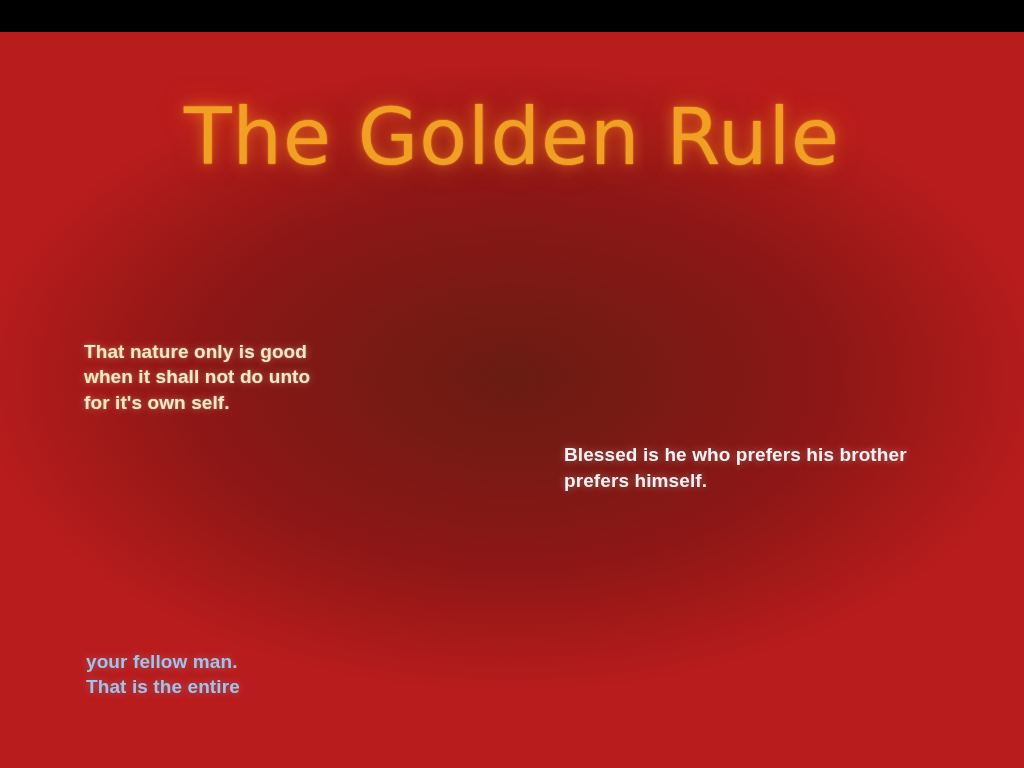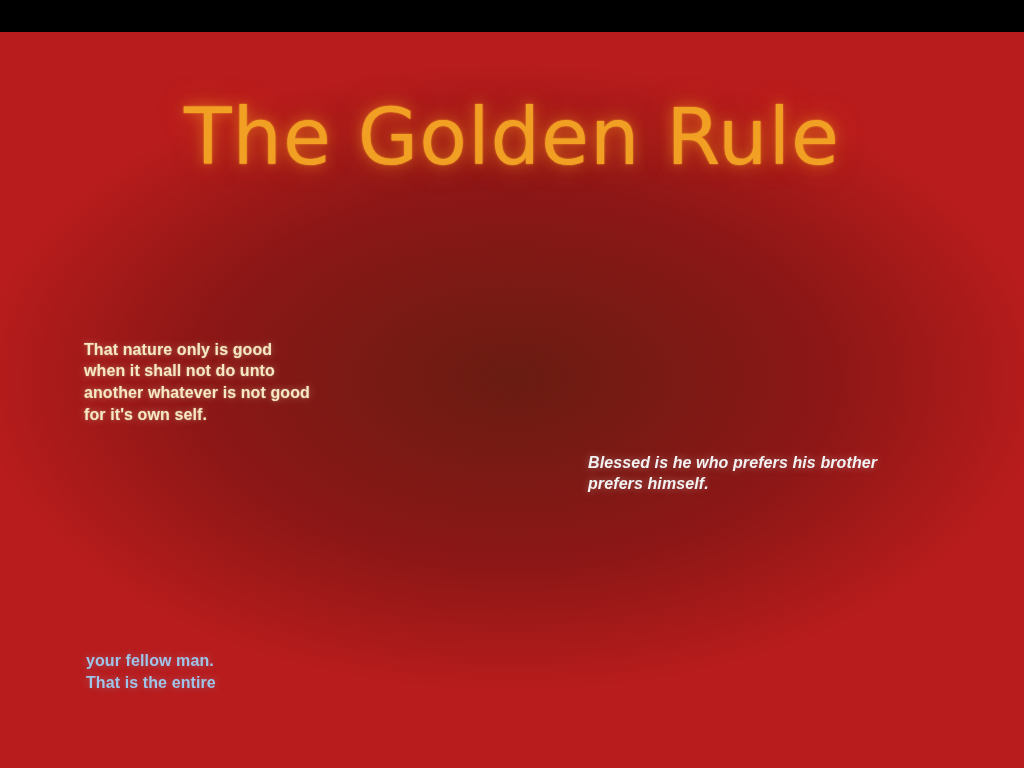--- a/index.html
+++ b/index.html
@@ -44,54 +44,52 @@
       0 0 2px #F2A024,
       0 0 14px rgba(242,160,36,0.55),
       0 0 30px rgba(242,120,10,0.35);
     font-weight: 400;
     white-space: nowrap;
   }
 
   .quote {
     position: absolute;
     font-weight: bold;
-    font-size: 16px;
+    font-size: 19px;
     line-height: 1.36;
     letter-spacing: 0.1px;
   }
   .quote span { display: block; }
 
   .q-zoroastrian {
     left: 84px; top: 124px; width: 330px;
     color: #F6E7C6;
     text-shadow: 0 0 8px rgba(246,231,198,0.35), 0 0 2px rgba(200,170,110,0.6);
   }
   .q-bahai {
-    left: 588px; top: 150px; width: 400px;
+    left: 564px; top: 150px; width: 400px;
     color: #F2F2F2;
     text-shadow: 0 0 8px rgba(240,240,240,0.35);
-    font-style: italic;
   }
   .q-judaism {
     left: 86px; top: 305px; width: 220px;
     color: #9FC4E8;
     text-shadow: 0 0 8px rgba(140,185,235,0.40);
   }
 </style>
 </head>
 <body>
 
 <div id="poster">
 
   <h1 class="title">The Golden Rule</h1>
 
   <div class="quote q-zoroastrian">
     <span>That nature only is good</span>
     <span>when it shall not do unto</span>
-    <span>another whatever is not good</span>
     <span>for it's own self.</span>
   </div>
 
   <div class="quote q-bahai">
     <span>Blessed is he who prefers his brother</span>
     <span>prefers himself.</span>
   </div>
 
   <div class="quote q-judaism">
     <span>your fellow man.</span>

